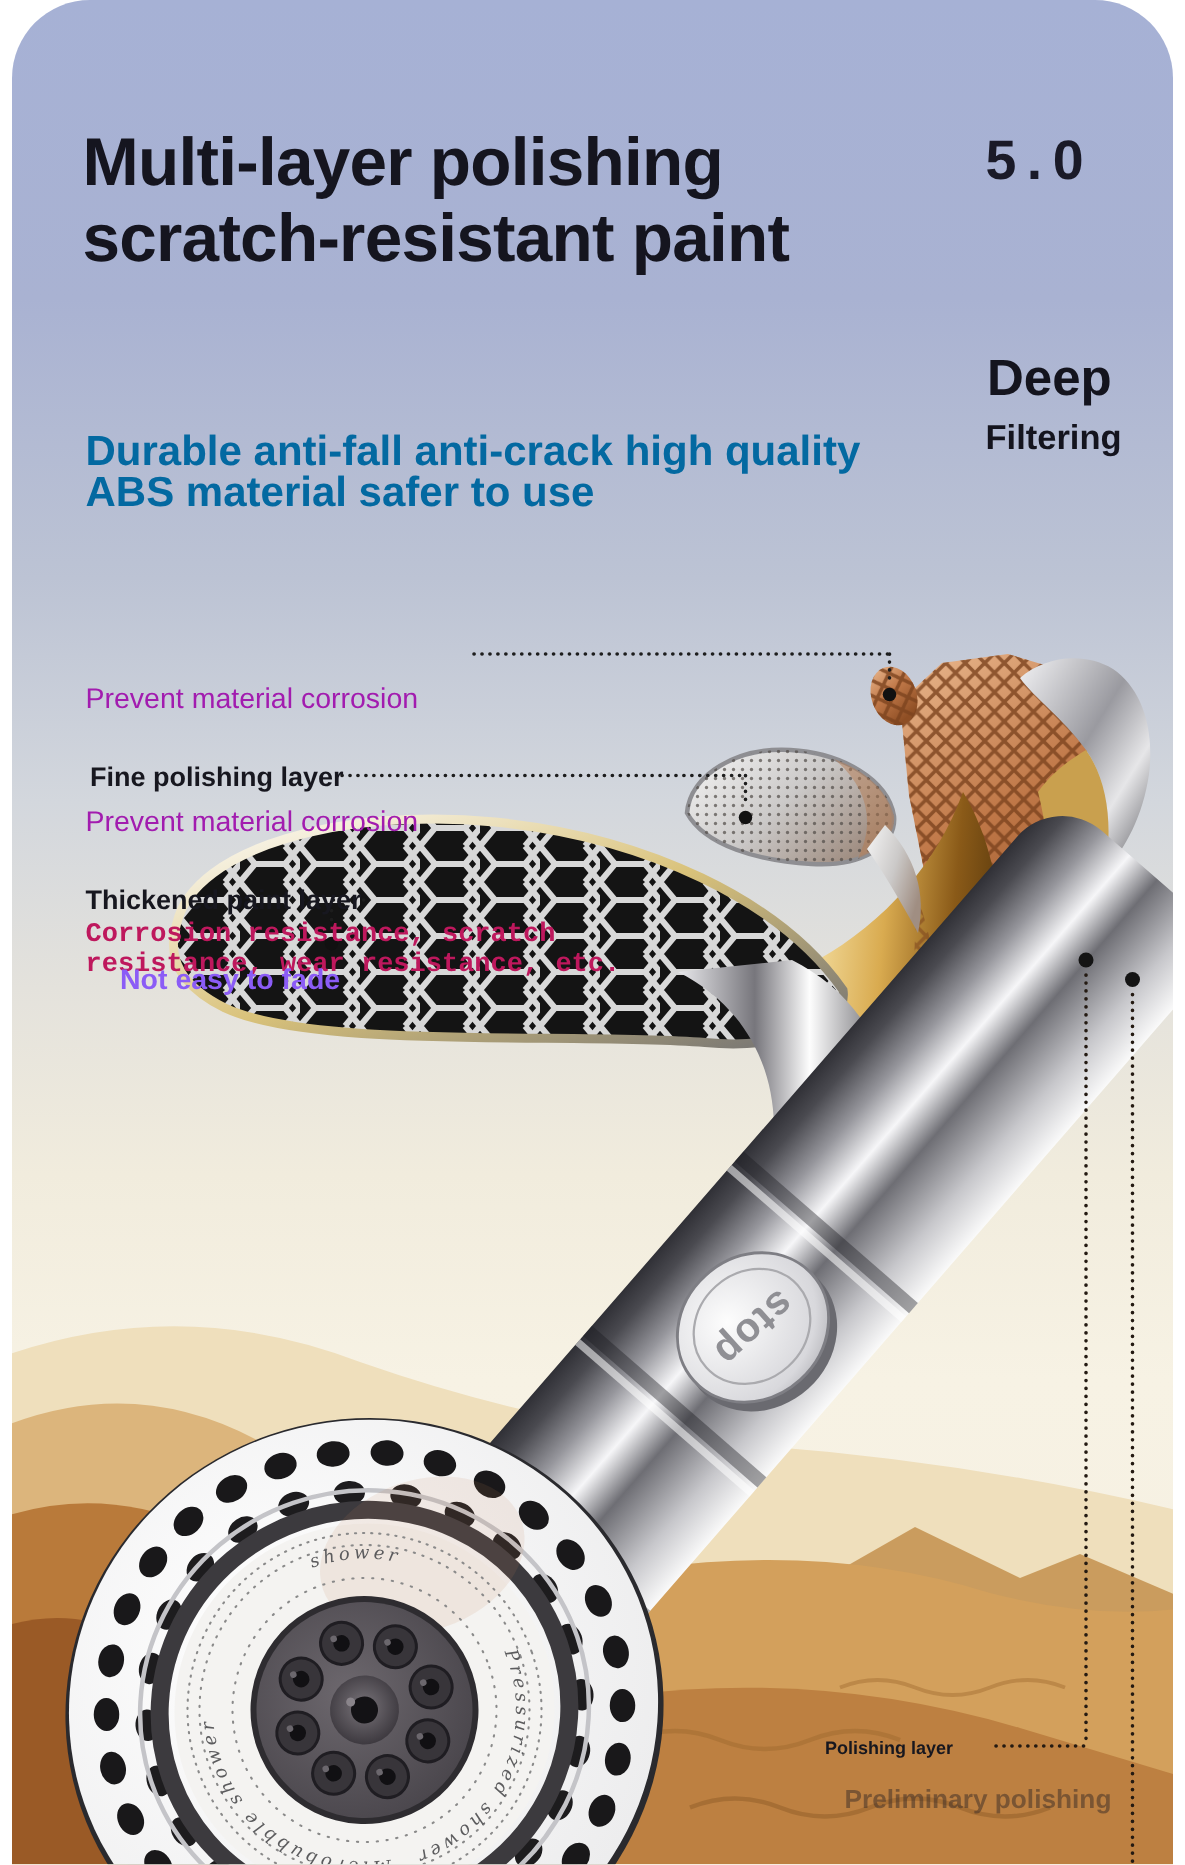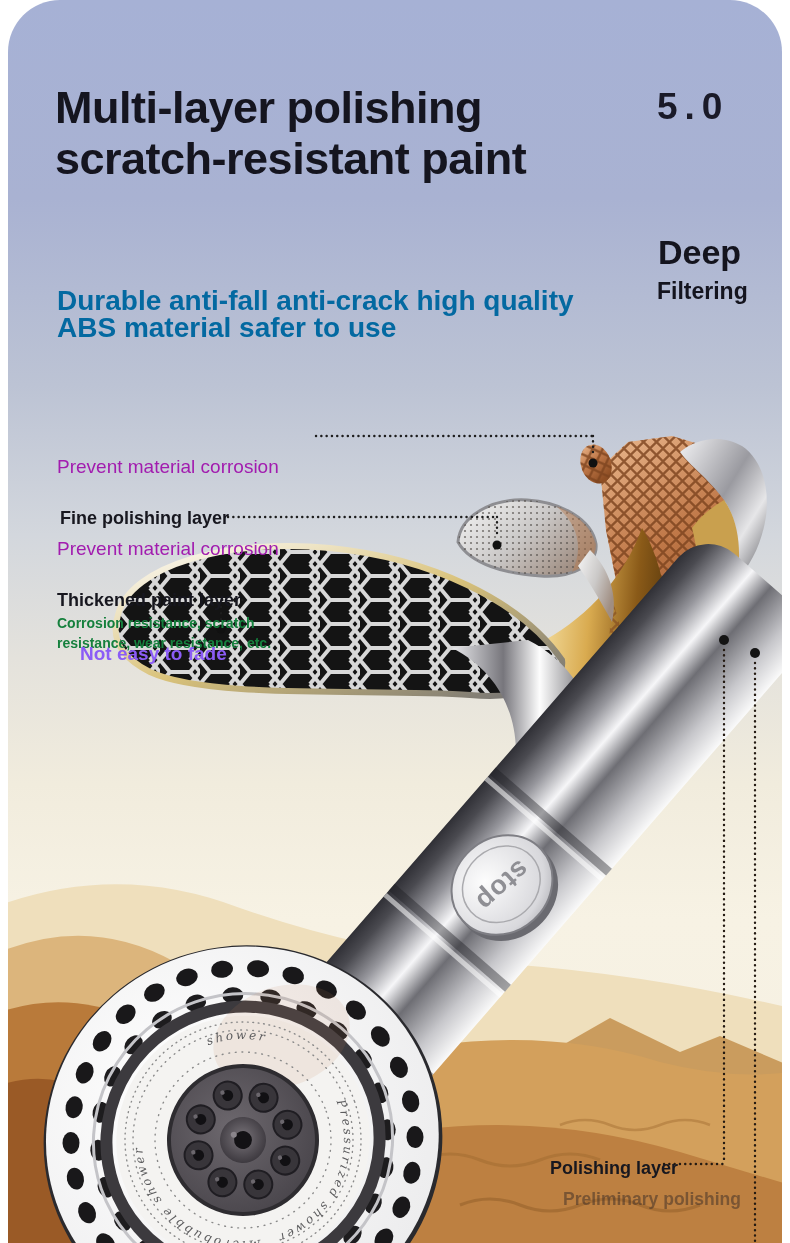--- a/index.html
+++ b/index.html
@@ -11,26 +11,26 @@
   .art{position:absolute;left:-8px;top:0;width:790px;height:1243px;}
   .ov{position:absolute;white-space:nowrap;}
   .title{left:55px;top:82px;font-size:45px;line-height:51px;font-weight:800;
          letter-spacing:-0.5px;color:#15151f;}
   .rating{left:657px;top:86px;font-size:37px;font-weight:600;letter-spacing:7px;color:#1a1a28;text-align:center;}
   .deep{left:658px;top:233px;font-size:34px;font-weight:800;color:#14141e;}
   .filtering{left:657px;top:278px;font-size:23px;font-weight:800;color:#14141e;}
   .subtitle{left:57px;top:287px;font-size:28px;line-height:27px;font-weight:700;color:#0369a1;}
   .co-label{font-size:18px;font-weight:700;color:#17171f;}
   .co-desc{font-size:19px;font-weight:500;color:#a21caf;}
-  .co-small{font-size:14px;line-height:20px;font-weight:600;color:#15803d;}
+  .co-small{font-size:18px;line-height:20px;font-weight:600;color:#be185d;font-family:Liberation Mono, monospace;}
   .co-note{font-size:19px;font-weight:600;color:#8b5cf6;margin-left:23px;}
   .c1l{left:57px;top:426px;} .c1d{left:57px;top:456px;}
   .c2l{left:60px;top:508px;} .c2d{left:57px;top:538px;}
   .c3l{left:57px;top:590px;} .c3d{left:57px;top:613px;} .c3n{left:57px;top:643px;}
-  .c4l{left:550px;top:1158px;font-size:18px;font-weight:700;color:#17171f;}
+  .c4l{left:550px;top:1158px;font-size:12px;font-weight:700;color:#17171f;}
   .c4d{left:563px;top:1189px;font-size:17.5px;font-weight:700;color:rgba(55,42,38,0.5);}
 </style>
 </head>
 <body>
 
 <div class="page">
   <div class="card">
 
     <svg class="art" viewBox="0 0 790 1243">
       <defs>

